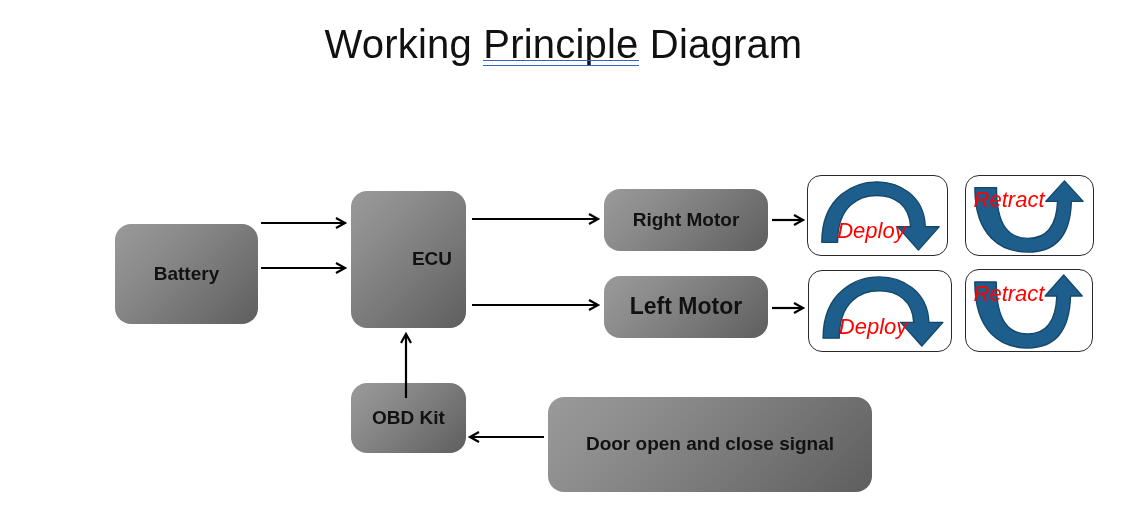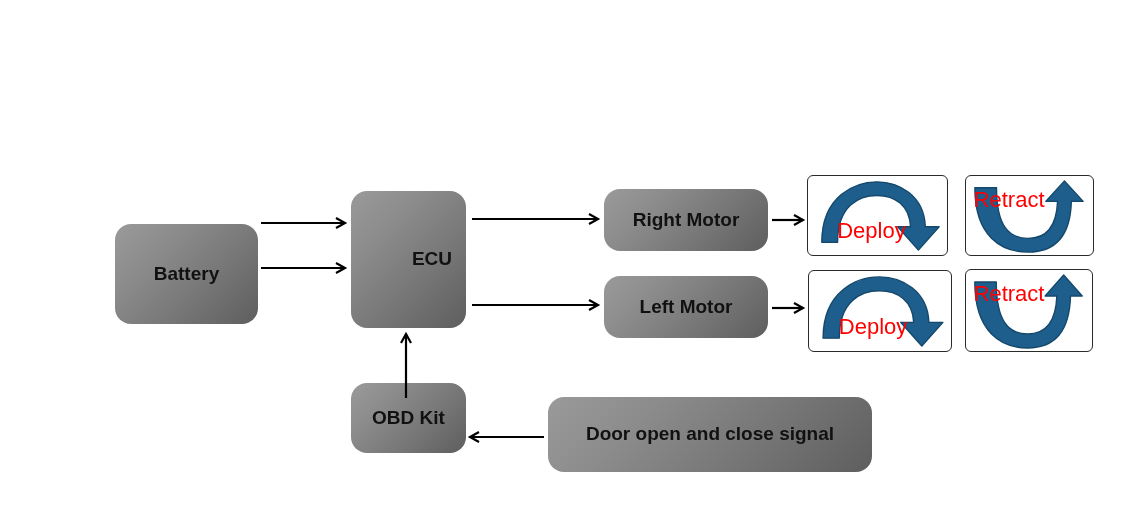--- a/index.html
+++ b/index.html
@@ -59,22 +59,23 @@
     text-align: right;
     line-height: 1.2;
   }
 
   
   .card {
     position: absolute;
     box-sizing: border-box;
     background: #ffffff;
     border: 1.4px solid #2a2a2a;
-    border-radius: 6px;
+    border-radius: 14px;
     overflow: hidden;
+    font-style: italic;
   }
   .card svg {
     position: absolute;
     left: 0;
     top: 0;
     width: 100%;
     height: 100%;
     display: block;
   }
   .card .caption {
@@ -96,38 +97,39 @@
     width: 1127px;
     height: 515px;
     pointer-events: none;
   }
 </style>
 </head>
 <body>
 
 <div id="stage">
 
+  <div id="title"><span>Working </span><span class="underlined">Principle</span><span> Diagram</span></div>
 
   <div id="node-layer">
       <div class="node" style="left: 115px; top: 192px; width: 143px; height: 100px; font-size: 19px; margin-top: 32px;">
         <span>Battery</span>
       </div>
       <div class="node" style="left: 351px; top: 191px; width: 115px; height: 137px; font-size: 19px; padding-left: 47px;">
         <span>ECU</span>
       </div>
       <div class="node" style="left: 604px; top: 189px; width: 164px; height: 62px; font-size: 19px;">
         <span>Right Motor</span>
       </div>
-      <div class="node" style="left: 604px; top: 276px; width: 164px; height: 62px; font-size: 19px;">
+      <div class="node" style="left: 604px; top: 276px; width: 164px; height: 62px; font-size: 23px;">
         <span>Left Motor</span>
       </div>
       <div class="node" style="left: 351px; top: 383px; width: 115px; height: 70px; font-size: 19px;">
         <span>OBD Kit</span>
       </div>
-      <div class="node" style="left: 548px; top: 397px; width: 324px; height: 75px; font-size: 19px;">
+      <div class="node" style="left: 548px; top: 397px; width: 324px; height: 95px; font-size: 19px;">
         <span>Door open and close signal</span>
       </div>
     </div>
 
   <div id="card-layer">
       <div class="card" style="left: 807px; top: 175px; width: 141px; height: 81px;"><span><svg viewBox="0 0 141 81" preserveAspectRatio="none">
             <path d="M14 68 C 14 20, 48 6, 70 6 C 92 6, 118 20, 119 52 L 133 52 L 112 76 L 91 52 L 104 52 C 103 30, 88 20, 70 20 C 52 20, 30 30, 30 68 Z" fill="#1d5e8c" stroke="#14486b" stroke-width="1.4" stroke-linejoin="round"></path>
           </svg></span><span class="caption cap-deploy">Deploy</span></div>
       <div class="card" style="left: 965px; top: 175px; width: 129px; height: 81px;"><span><svg viewBox="0 0 129 81" preserveAspectRatio="none">
             <path d="M9 12 L 31 12 C 31 52, 44 64, 63 64 C 81 64, 92 52, 93 26 L 81 26 L 100 5 L 119 26 L 107 26 C 106 64, 88 78, 63 78 C 36 78, 9 62, 9 12 Z" fill="#1d5e8c" stroke="#14486b" stroke-width="1.4" stroke-linejoin="round"></path>

